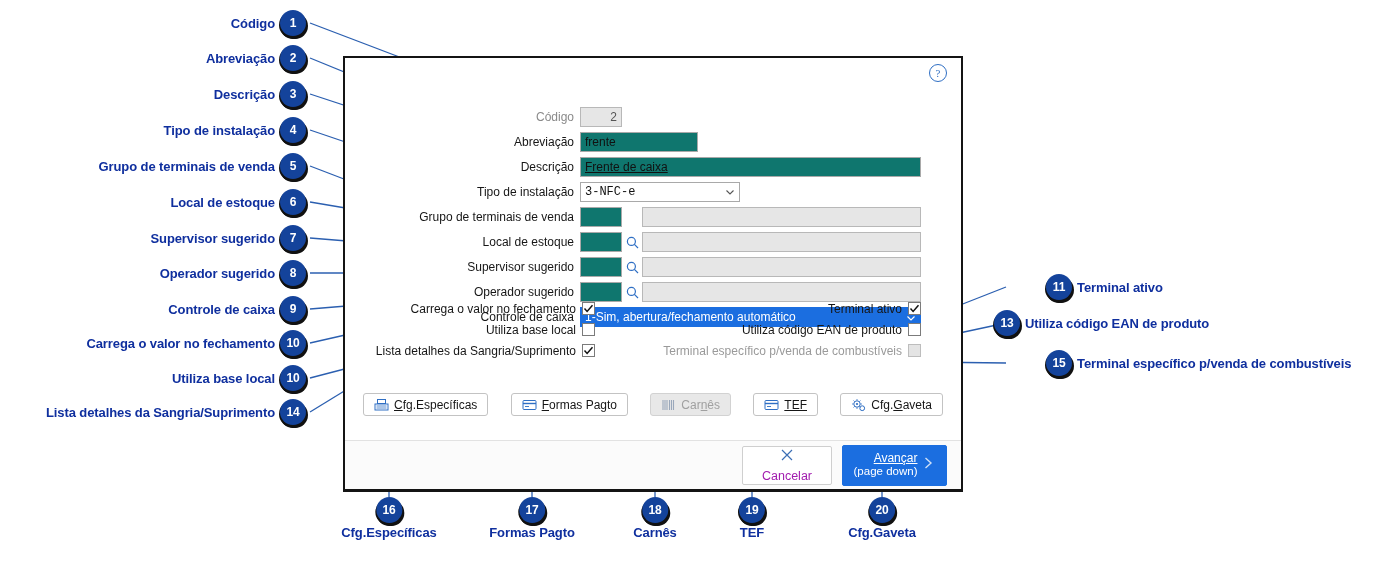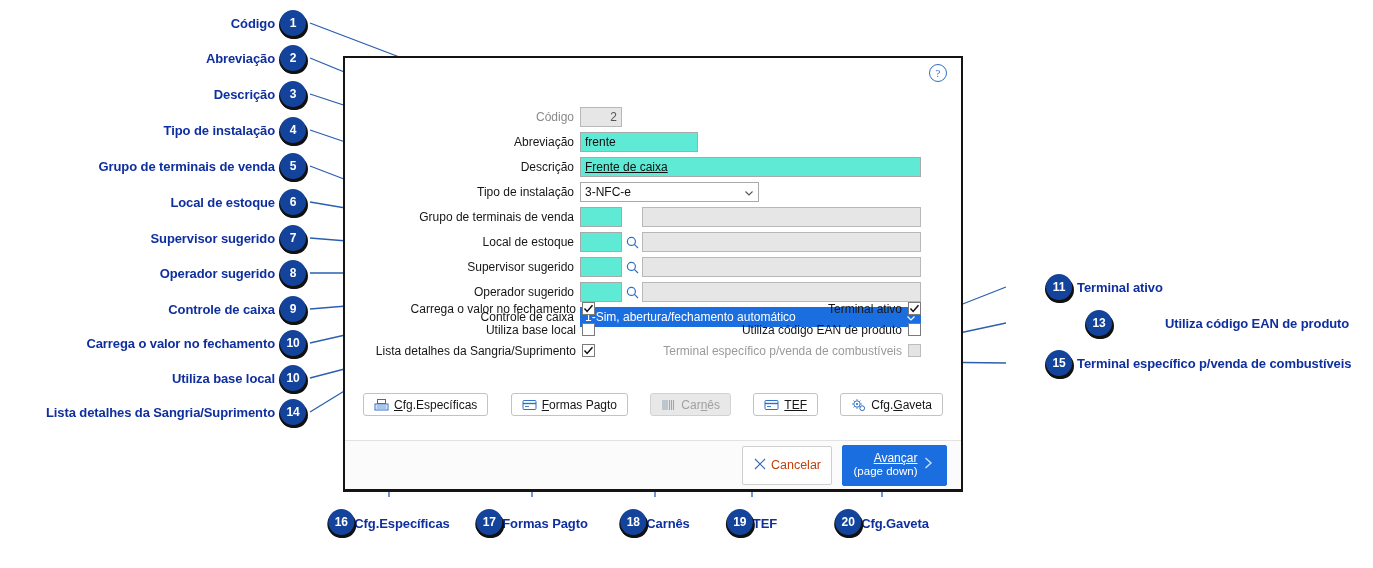--- a/index.html
+++ b/index.html
@@ -32,21 +32,21 @@
     display: flex;
     align-items: center;
     white-space: nowrap;
     font-weight: bold;
     font-size: 13px;
     color: #0f2f9e;
     letter-spacing: -0.1px;
   }
   .anno.left { flex-direction: row; }
   .anno.right { flex-direction: row; padding-left: 38px; }
-  .anno.below { align-items: center; margin-top: 12px; }
+  .anno.below { flex-direction: column; align-items: center; }
 
   .anno-text { color: #0f2f9e; }
   .anno.left .anno-text { margin-right: 5px; text-align: right; }
   .anno.right .anno-text { margin-left: 5px; text-align: left; }
   .anno.below .anno-text { margin-top: 2px; }
 
   .badge {
     position: relative;
     width: 26px; height: 26px;
     flex: 0 0 26px;
@@ -144,21 +144,21 @@
     padding-right: 6px;
     font-size: 12px;
     color: #161616;
     box-sizing: border-box;
   }
   .lbl.dim { color: #8a8a8a; }
 
   .inp {
     height: 20px;
     border: 1px solid #a9a9a9;
-    background: #5eead4;
+    background: #0f766e;
     font-size: 12px;
     padding: 0 4px;
     box-sizing: border-box;
     color: #111;
     display: flex;
     align-items: center;
     font-family: "Liberation Sans", sans-serif;
   }
   .inp.ro {
     background: #e6e6e6;
@@ -176,21 +176,21 @@
     border: 1px solid #a9a9a9;
     background: #ffffff;
     font-size: 12px;
     padding: 0 4px;
     box-sizing: border-box;
     display: flex;
     align-items: center;
     justify-content: space-between;
     color: #111;
   }
-  .sel.tipo { width: 179px; }
+  .sel.tipo { width: 160px; font-family: Liberation Mono, monospace; }
   .sel.hl {
     flex: 1 1 auto;
     background: #1b6ee0;
     border-color: #1b6ee0;
     color: #ffffff;
   }
   .caret {
     width: 10px; height: 10px;
     margin-left: 6px;
     flex: 0 0 10px;
@@ -285,22 +285,22 @@
     padding-right: 14px;
     box-sizing: border-box;
     gap: 10px;
   }
   .cancel-btn {
     width: 88px; height: 37px;
     border: 1px solid #cfcfcf;
     border-radius: 2px;
     background: #ffffff;
     display: flex; align-items: center; justify-content: center;
-    font-size: 12.5px; color: #c2410c;
-    cursor: pointer; gap: 4px;
+    font-size: 12.5px; color: #a21caf;
+    cursor: pointer; gap: 4px; flex-direction: column;
   }
   .next-btn {
     width: 103px; height: 39px;
     background: #1b6ee0;
     border: 1px solid #1b6ee0;
     border-radius: 2px;
     color: #ffffff;
     display: flex; align-items: center; justify-content: center;
     cursor: pointer;
     gap: 5px;
@@ -609,21 +609,21 @@
   </div>
   <div class="anno left" style="right:1067px; top:399px;">
     <span class="anno-text">Lista detalhes da Sangria/Suprimento</span>
     <span class="badge">14</span>
   </div>
 
   <div class="anno right" style="left:1008px; top:274px;">
     <span class="badge">11</span>
     <span class="anno-text">Terminal ativo</span>
   </div>
-  <div class="anno right" style="left:1048px; top:310px;gap:48px;">
+  <div class="anno right" style="left:956px; top:310px;">
     <span class="badge">13</span>
     <span class="anno-text">Utiliza código EAN de produto</span>
   </div>
   <div class="anno right" style="left:1008px; top:350px;align-items:center;">
     <span class="badge">15</span>
     <span class="anno-text">Terminal específico p/venda de combustíveis</span>
   </div>
 
   <div class="anno below" style="left:389px; top:497px; transform:translateX(-50%);">
     <span class="badge">16</span>

